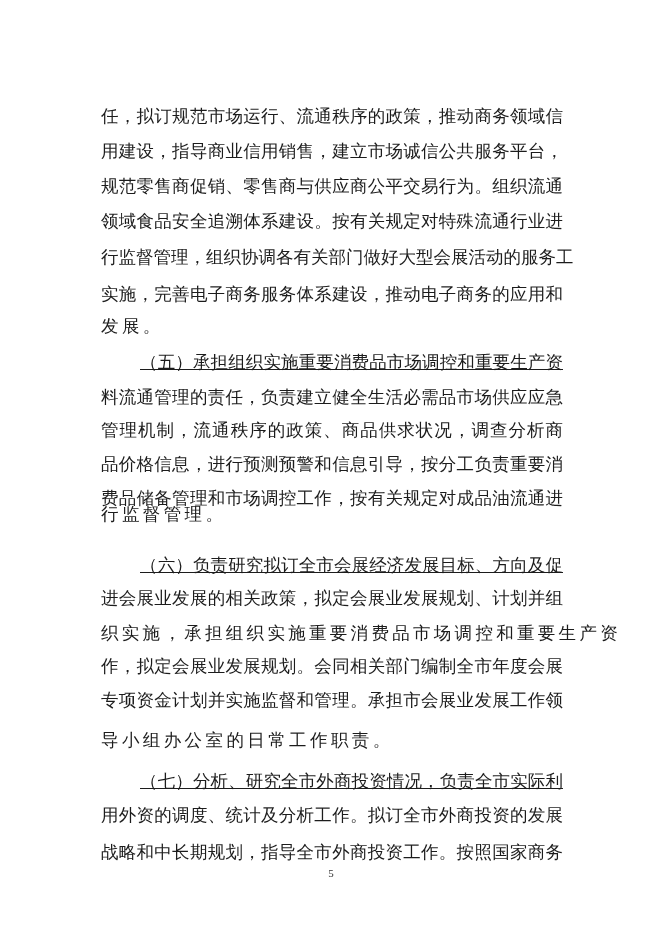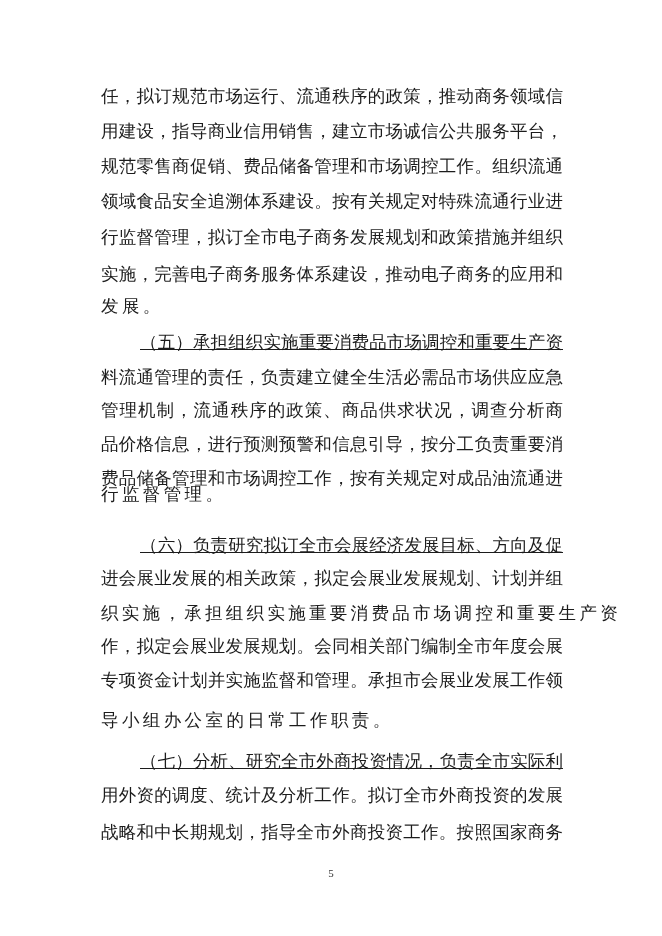--- a/index.html
+++ b/index.html
@@ -25,20 +25,21 @@
     position: absolute;
     left: 101px;
     width: 462px;
     height: 22px;
     line-height: 22px;
     font-size: 17.5px;
     white-space: nowrap;
     text-align: justify;
     text-align-last: justify;
     letter-spacing: 0px;
+    margin-top: 20px;
   }
   .line.last {
     text-align-last: left;
     letter-spacing: 3.4px;
   }
   .line.indent {
     left: 140px;
     width: 423px;
     text-decoration: underline;
   }
@@ -54,23 +55,23 @@
   }
 </style>
 </head>
 <body>
 
 <div class="page">
 
   <div>
     <div class="line" style="top:85px">任，拟订规范市场运行、流通秩序的政策，推动商务领域信</div>
     <div class="line" style="top:120px">用建设，指导商业信用销售，建立市场诚信公共服务平台，</div>
-    <div class="line" style="top:155px">规范零售商促销、费品储备管理和市场调控工作。组织流通</div>
+    <div class="line" style="top:155px">规范零售商促销、零售商与供应商公平交易行为。组织流通</div>
     <div class="line" style="top:190px">领域食品安全追溯体系建设。按有关规定对特殊流通行业进</div>
-    <div class="line" style="top:226px">行监督管理，拟订全市电子商务发展规划和政策措施并组织</div>
+    <div class="line" style="top:226px">行监督管理，组织协调各有关部门做好大型会展活动的服务工</div>
     <div class="line" style="top:263px">实施，完善电子商务服务体系建设，推动电子商务的应用和</div>
     <div class="line last" style="top:295px">发展。</div>
   </div>
 
   <div>
     <div class="line indent" style="top:331px">（五）承担组织实施重要消费品市场调控和重要生产资</div>
     <div class="line" style="top:366px">料流通管理的责任，负责建立健全生活必需品市场供应应急</div>
     <div class="line" style="top:399px">管理机制，流通秩序的政策、商品供求状况，调查分析商</div>
     <div class="line" style="top:433px">品价格信息，进行预测预警和信息引导，按分工负责重要消</div>
     <div class="line" style="top:467px">费品储备管理和市场调控工作，按有关规定对成品油流通进</div>

